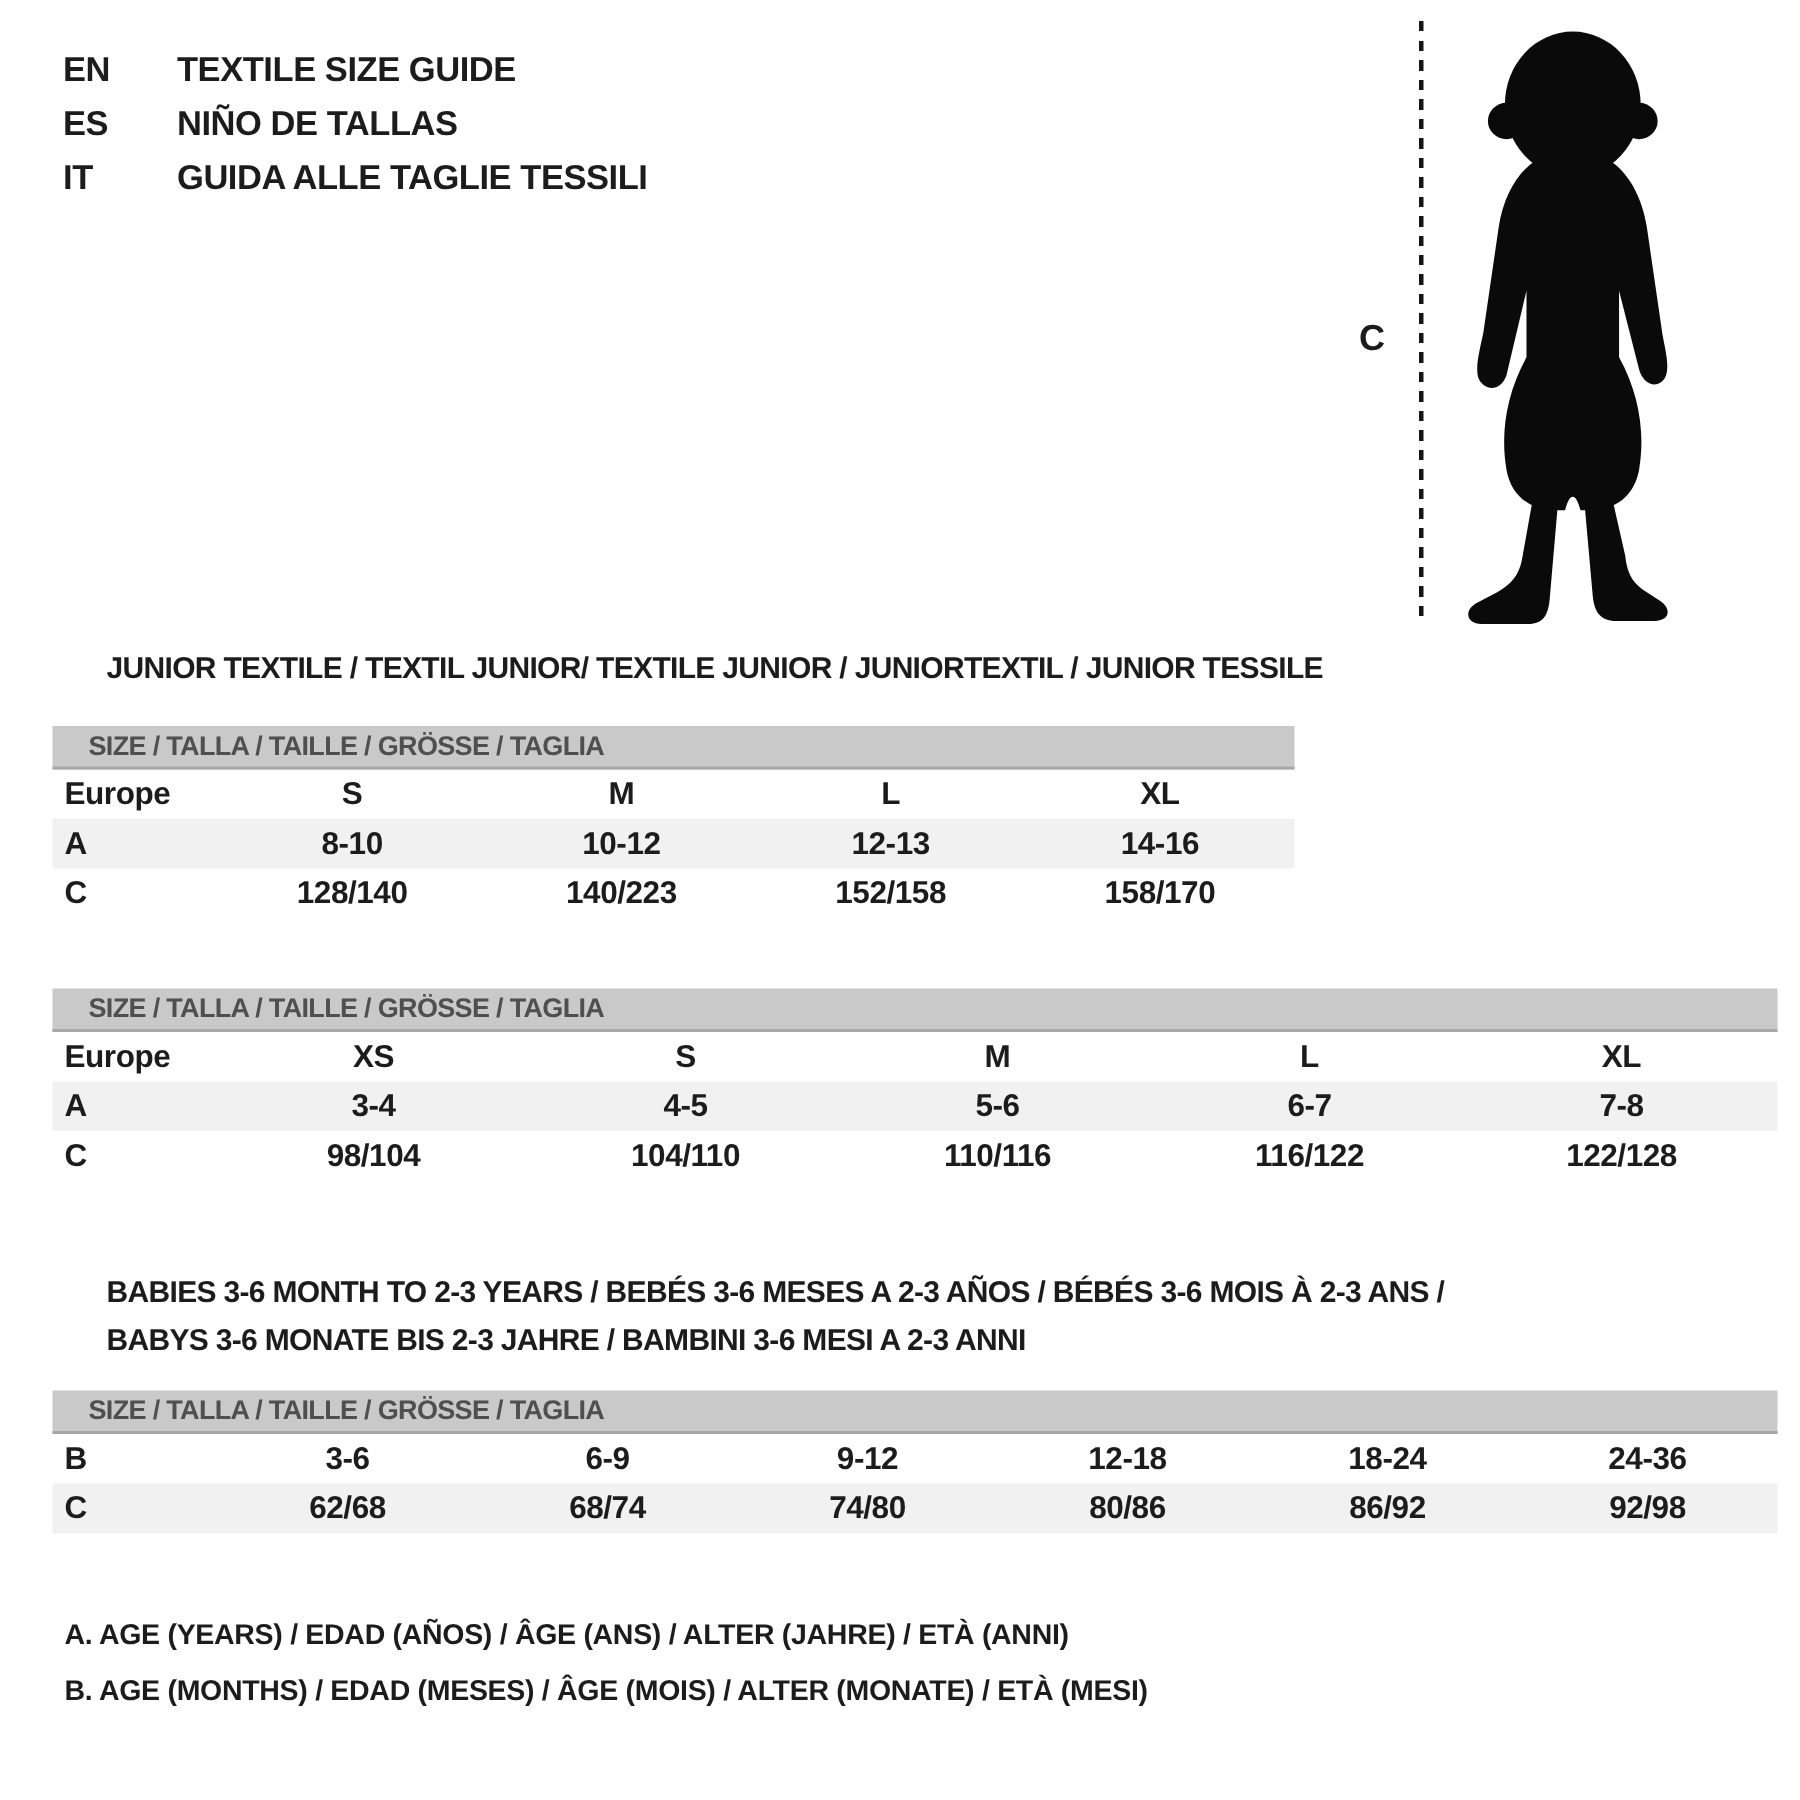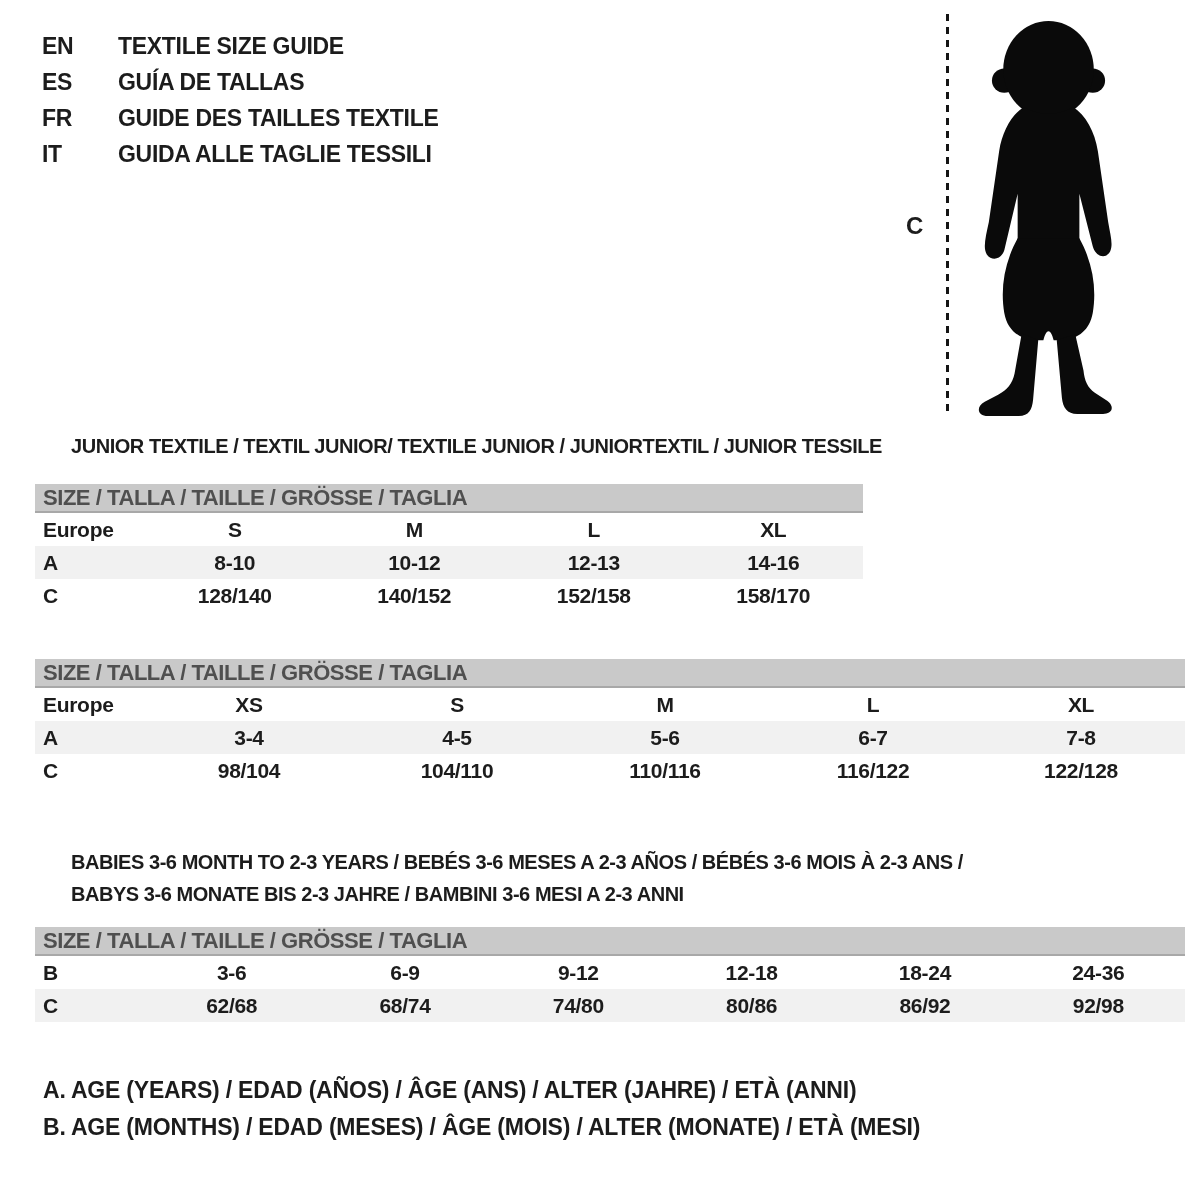--- a/index.html
+++ b/index.html
@@ -24,38 +24,37 @@
   #sec-children{left:35px;top:638px;width:1150px;}
   #sec-babies{left:35px;top:846px;width:1150px;}
   .sec-title{margin-left:8px;font-size:20px;letter-spacing:-0.45px;}
   .title-line{line-height:32px;white-space:nowrap;margin-left:28px;}
   .sub{font-size:13px;vertical-align:-4px;}
   #sec-junior .ttable{margin-top:22px;}
   #sec-children .ttable{margin-top:21px;}
   #sec-babies .ttable{margin-top:17px;}
   .size-bar{height:27px;line-height:27px;background:var(--bar,#c9c9c9);
     border-bottom:2px solid #a8a8a8;color:var(--barText,#4f4f4f);
-    font-size:22px;padding-left:8px;letter-spacing:-0.45px;}
+    font-size:18px;padding-left:24px;letter-spacing:-0.45px;}
   .trow{height:33px;display:flex;align-items:center;font-size:21px;}
   .rows .trow:nth-child(even){background:var(--stripe,#f1f1f1);}
   .tlabel{width:110px;padding-left:8px;box-sizing:border-box;}
   .tcell{flex:1;text-align:center;}
   
   .legend{position:absolute;left:43px;top:1072px;}
-  .legend-line{font-size:23px;line-height:37px;letter-spacing:-0.2px;white-space:nowrap;}
+  .legend-line{font-size:19px;line-height:37px;letter-spacing:-0.2px;white-space:nowrap;}
 </style>
 </head>
 <body>
 
 <div id="canvas" style="--text: #1c1c1c; --bar: #c9c9c9; --barText: #4f4f4f; --stripe: #f1f1f1; --sil: #0a0a0a;">
 
   <div class="lang-block">
       <div class="lang-row"><span class="lang-code">EN</span><span class="lang-title">TEXTILE SIZE GUIDE</span></div>
-      <div class="lang-row"><span class="lang-code">ES</span><span class="lang-title">GUÍA DE TALLAS</span></div>
-      <div class="lang-row"><span class="lang-code">FR</span><span class="lang-title">GUIDE DES TAILLES TEXTILE</span></div>
+      <div class="lang-row"><span class="lang-code">ES</span><span class="lang-title">NIÑO DE TALLAS</span></div>
       <div class="lang-row"><span class="lang-code">IT</span><span class="lang-title">GUIDA ALLE TAGLIE TESSILI</span></div>
     </div>
 
   <div class="measure-line"></div>
   <div class="c-label">C</div>
   <div class="silhouette">
     <svg viewBox="0 0 175 400" preserveAspectRatio="none" aria-hidden="true">
       <g fill="currentColor">
         <circle cx="45" cy="66" r="12"></circle>
         <circle cx="131" cy="66" r="12"></circle>
@@ -85,21 +84,21 @@
           <div class="trow">
             <span class="tlabel">A</span>
             <span class="tcell">8-10</span>
             <span class="tcell">10-12</span>
             <span class="tcell">12-13</span>
             <span class="tcell">14-16</span>
           </div>
           <div class="trow">
             <span class="tlabel">C</span>
             <span class="tcell">128/140</span>
-            <span class="tcell">140/152</span>
+            <span class="tcell">140/223</span>
             <span class="tcell">152/158</span>
             <span class="tcell">158/170</span>
           </div>
         </div>
     </div>
   </div>
 
   <div class="section" id="sec-children">
     <div class="ttable">
       <div class="size-bar">SIZE / TALLA / TAILLE / GRÖSSE / TAGLIA</div>

